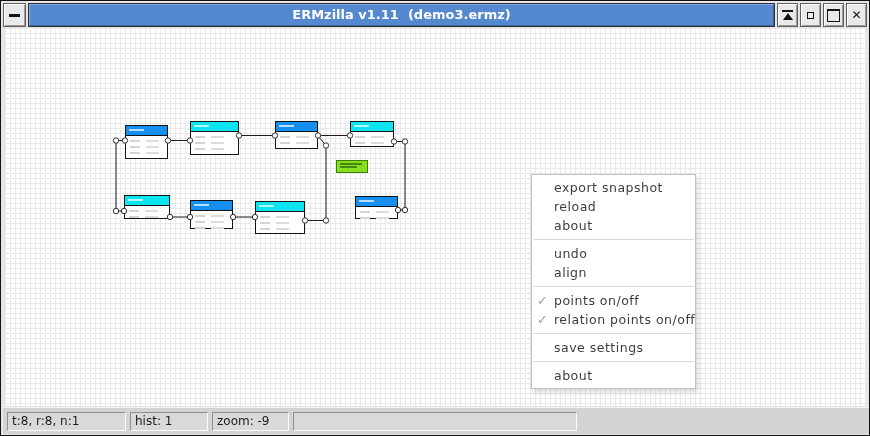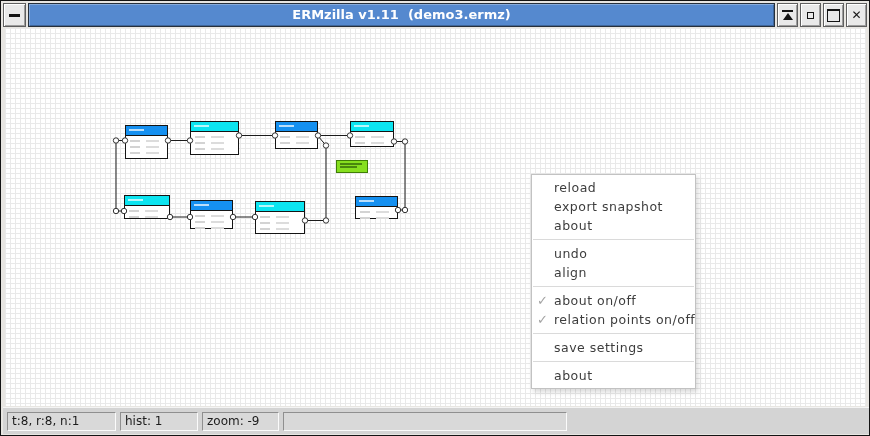--- a/index.html
+++ b/index.html
@@ -52,21 +52,21 @@
   .menu-item .check{position:absolute;left:5px;top:0;color:#a3a3a3;font-size:13px;}
   .menu-sep{height:1px;background:#dadada;margin:4px 1px;}
 
   
   .statusbar{position:absolute;left:2px;top:406px;width:866px;height:27px;background:#d4d4d4;
     display:flex;align-items:center;gap:4px;padding:0 4px;box-sizing:border-box;
     border-top:1px solid #f4f4f4;}
   .spanel{height:19px;box-sizing:border-box;background:#d9d9d9;border:1px solid;
     border-color:#8f8f8f #fbfbfb #fbfbfb #8f8f8f;font-size:12px;color:#1c1c1c;
     line-height:17px;padding:0 4px;overflow:hidden;white-space:nowrap;flex:none;}
-  .sp-counts{width:109px;}
+  .sp-counts{width:119px;}
   .sp-history{width:78px;}
   .sp-zoom{width:77px;}
   .sp-spare{width:284px;}
   .sp-position{flex:1;}
 </style>
 </head>
 <body>
 
 <div class="window">
 
@@ -228,28 +228,28 @@
         <circle cx="389" cy="113.5" r="2.7" fill="#ffffff" stroke="#333333" stroke-width="1"></circle>
         <circle cx="400" cy="113.5" r="2.7" fill="#ffffff" stroke="#333333" stroke-width="1"></circle>
         <circle cx="400" cy="182" r="2.7" fill="#ffffff" stroke="#333333" stroke-width="1"></circle>
         <circle cx="393" cy="182" r="2.7" fill="#ffffff" stroke="#333333" stroke-width="1"></circle>
         <circle cx="165" cy="189" r="2.7" fill="#ffffff" stroke="#333333" stroke-width="1"></circle>
         <circle cx="185" cy="189" r="2.7" fill="#ffffff" stroke="#333333" stroke-width="1"></circle>
         <circle cx="228" cy="189" r="2.7" fill="#ffffff" stroke="#333333" stroke-width="1"></circle>
         <circle cx="250" cy="189" r="2.7" fill="#ffffff" stroke="#333333" stroke-width="1"></circle>
       </svg>
     <div class="menu" id="ctx-menu" style="left: 526px; top: 146px; width: 165px;">
+        <div class="menu-item"><span>export snapshot</span></div>
         <div class="menu-item"><span>reload</span></div>
-        <div class="menu-item"><span>export snapshot</span></div>
         <div class="menu-item"><span>about</span></div>
         <div class="menu-sep"></div>
         <div class="menu-item"><span>undo</span></div>
         <div class="menu-item"><span>align</span></div>
         <div class="menu-sep"></div>
-        <div class="menu-item"><span class="check">✓</span><span>about on/off</span></div>
+        <div class="menu-item"><span class="check">✓</span><span>points on/off</span></div>
         <div class="menu-item"><span class="check">✓</span><span>relation points on/off</span></div>
         <div class="menu-sep"></div>
         <div class="menu-item"><span>save settings</span></div>
         <div class="menu-sep"></div>
         <div class="menu-item"><span>about</span></div>
       </div>
   </div>
 
   <div class="statusbar" id="statusbar">
       <div class="spanel sp-counts">t:8, r:8, n:1</div>

